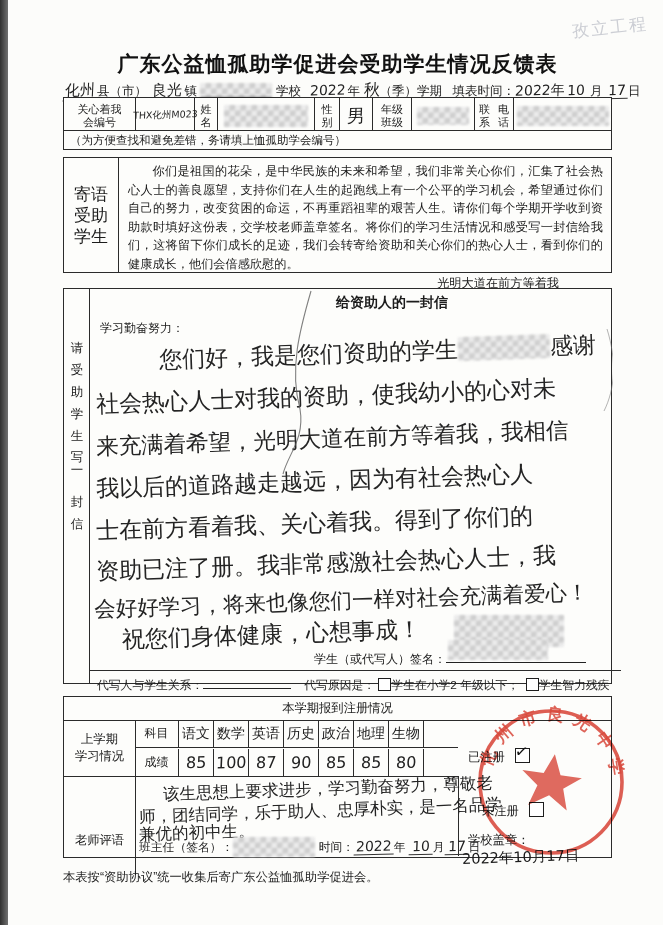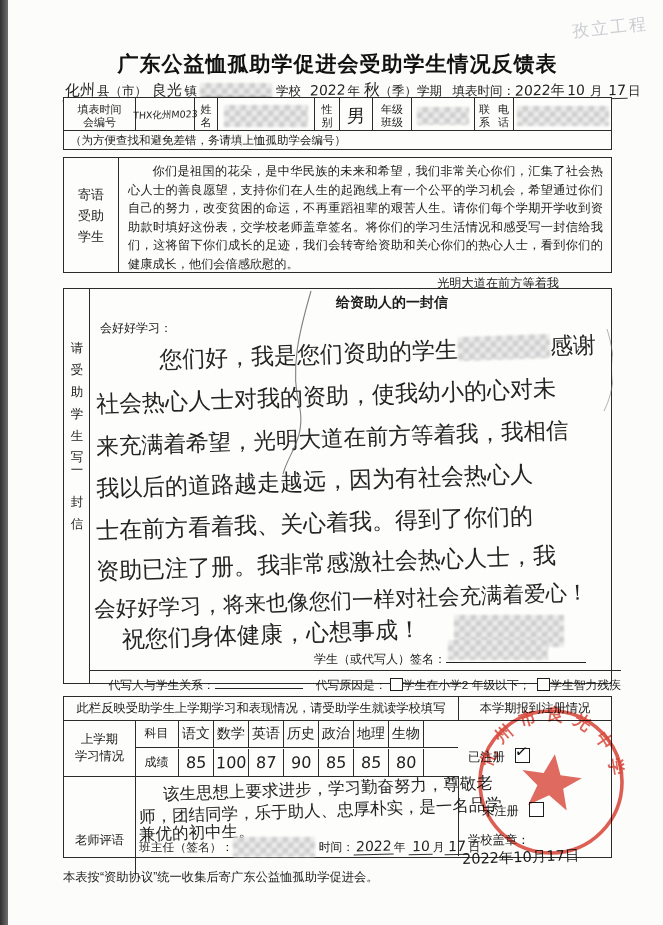--- a/index.html
+++ b/index.html
@@ -40,21 +40,21 @@
     <span class="hw uv" style="font-size:15px;min-width:28px;">良光</span><span>镇</span>
     <span class="redacted" style="display:inline-block;width:72px;height:14px;vertical-align:-3px;border-bottom:1px solid #444;"></span>
     <span>学校</span>&nbsp;
     <span class="hw uv" style="font-size:14px;min-width:34px;">2022</span><span>年</span>
     <span class="hw" style="font-size:16px;">秋</span><span>（季）学期</span>&nbsp;&nbsp;
     <span>填表时间：</span><span class="hw" style="font-size:14px;">2022年</span><span class="hw uv" style="font-size:14px;min-width:18px;">10</span> <span>月</span> <span class="hw uv" style="font-size:14px;min-width:18px;">17</span><span>日</span>
   </div>
 
   <div class="box" style="left:63px;top:97px;width:549px;height:37px;display:flex;">
     <div class="cellR flexc" style="width:71px;flex-direction:column;">
-      <div class="small2">填表时间</div>
+      <div class="small2">关心着我</div>
       <div class="small2">会编号</div>
     </div>
     <div class="cellR flexc" style="width:58px;">
       <span class="hw" style="font-size:9.5px;white-space:nowrap;">THX化州M023</span>
     </div>
     <div class="cellR flexc" style="width:22px;flex-direction:column;">
       <div class="small2">姓</div>
       <div class="small2">名</div>
     </div>
     <div class="cellR flexc" style="width:96px;">
@@ -81,74 +81,73 @@
     <div class="flexc" style="flex:1;">
       <div class="redacted" style="width:92px;height:20px;"></div>
     </div>
   </div>
 
   <div class="box" style="left:63px;top:130px;width:549px;height:20px;display:flex;align-items:center;padding-left:6px;">
     <span style="font-size:11.5px;">（为方便查找和避免差错，务请填上恤孤助学会编号）</span>
   </div>
 
   <div class="box" style="left:63px;top:157px;width:549px;height:116px;display:flex;">
-    <div class="cellR flexc" style="width:54px;flex-direction:column;font-size:13px;line-height:21px;">
+    <div class="cellR flexc" style="width:54px;flex-direction:column;font-size:17px;line-height:21px;">
       <div>寄语</div>
       <div>受助</div>
       <div>学生</div>
     </div>
     <div style="flex:1;padding:4px 8px 2px 9px;">
       <div style="font-size:12.2px;line-height:18.6px;text-align:justify;text-indent:2em;">你们是祖国的花朵，是中华民族的未来和希望，我们非常关心你们，汇集了社会热心人士的善良愿望，支持你们在人生的起跑线上有一个公平的学习机会，希望通过你们自己的努力，改变贫困的命运，不再重蹈祖辈的艰苦人生。请你们每个学期开学收到资助款时填好这份表，交学校老师盖章签名。将你们的学习生活情况和感受写一封信给我们，这将留下你们成长的足迹，我们会转寄给资助和关心你们的热心人士，看到你们的健康成长，他们会倍感欣慰的。</div>
       <div style="font-size:12.2px;text-align:right;padding-right:44px;margin-top:1px;">光明大道在前方等着我</div>
     </div>
   </div>
 
   <div class="box" style="left:63px;top:288px;width:549px;height:396px;">
     <div class="cellR" style="position:absolute;left:0;top:0;width:25px;height:100%;">
       <div class="vlabel" style="position:absolute;left:4px;top:42px;font-size:12.5px;letter-spacing:22px;">请受助学生写一封信</div>
     </div>
 
     <div style="position:absolute;left:25px;top:5px;width:524px;text-align:center;font-size:14px;font-weight:bold;margin-left:41px;">给资助人的一封信</div>
-    <div style="position:absolute;left:36px;top:31px;font-size:12px;">会好好学习：</div>
+    <div style="position:absolute;left:36px;top:31px;font-size:12px;">学习勤奋努力：</div>
 
     <div class="hw2" style="position:absolute;left:95px;top:48px;font-size:23px;white-space:nowrap;">
       <span>您们好，我是您们资助的学生</span><span class="redacted" style="display:inline-block;width:92px;height:24px;vertical-align:-4px;"></span><span>感谢</span>
     </div>
     <div class="hw2" style="position:absolute;left:32px;top:92px;font-size:23px;white-space:nowrap;">社会热心人士对我的资助，使我幼小的心对未</div>
     <div class="hw2" style="position:absolute;left:32px;top:134px;font-size:22.5px;white-space:nowrap;">来充满着希望，光明大道在前方等着我，我相信</div>
     <div class="hw2" style="position:absolute;left:32px;top:177px;font-size:23px;white-space:nowrap;">我以后的道路越走越远，因为有社会热心人</div>
     <div class="hw2" style="position:absolute;left:32px;top:219px;font-size:23px;white-space:nowrap;">士在前方看着我、关心着我。得到了你们的</div>
     <div class="hw2" style="position:absolute;left:32px;top:259px;font-size:23px;white-space:nowrap;">资助已注了册。我非常感激社会热心人士，我</div>
     <div class="hw2" style="position:absolute;left:30px;top:297px;font-size:21.5px;white-space:nowrap;">会好好学习，将来也像您们一样对社会充满着爱心！</div>
     <div class="hw2" style="position:absolute;left:58px;top:330px;font-size:23px;white-space:nowrap;">
       <span>祝您们身体健康，心想事成！</span>
     </div>
     <div class="redacted" style="position:absolute;left:390px;top:326px;width:110px;height:32px;"></div>
 
     <div style="position:absolute;left:250px;top:361px;font-size:12px;white-space:nowrap;">
       <span>学生（或代写人）签名：</span><span style="display:inline-block;width:140px;border-bottom:1.2px solid #222;height:12px;position:relative;"><span class="redacted" style="position:absolute;left:2px;top:-10px;width:100px;height:20px;"></span></span>
     </div>
 
-    <div style="position:absolute;left:32px;top:381px;width:512px;font-size:11.8px;white-space:nowrap;border-top:1.4px solid #2b2b2b;padding-top:6px;left:25px;width:524px;padding-left:8px;text-align:right;">
+    <div style="position:absolute;left:32px;top:381px;width:512px;font-size:11.8px;white-space:nowrap;border-top:1.4px solid #2b2b2b;padding-top:6px;left:25px;width:524px;padding-left:8px;">
       <span>代写人与学生关系：</span><span style="display:inline-block;width:88px;border-bottom:1.2px solid #222;height:11px;"></span>
       &nbsp;&nbsp;&nbsp;<span>代写原因是：</span>
       <span class="chk" style="width:11px;height:11px;"></span><span>学生在小学2 年级以下；</span>
       &nbsp;<span class="chk" style="width:11px;height:11px;"></span><span>学生智力残疾</span>
     </div>
 
     <svg width="549" height="396" style="position:absolute;left:0;top:0;pointer-events:none;" viewBox="0 0 549 396">
       <path d="M247,2 C236,40 225,80 236,120 C241,150 224,165 219,185" stroke="#555" stroke-width="1.1" fill="none" opacity="0.75"></path>
       <path d="M543,40 C553,72 551,100 540,122" stroke="#777" stroke-width="1" fill="none" opacity="0.55"></path>
     </svg>
   </div>
 
   <div class="box" style="left:63px;top:696px;width:549px;height:162px;">
 
     <div style="position:absolute;left:0;top:0;width:100%;height:23px;border-bottom:1.4px solid #2b2b2b;display:flex;">
-      <div class="flexc" style="width:394px;border-right:1.4px solid #2b2b2b;font-size:12.3px;">此栏反映受助学生上学期学习和表现情况，请受助学生就读学校填写</div>
       <div class="flexc" style="flex:1;font-size:12.3px;">本学期报到注册情况</div>
     </div>
 
     <div class="flexc" style="position:absolute;left:0;top:23px;width:71px;height:56px;border-right:1.4px solid #2b2b2b;border-bottom:1.4px solid #2b2b2b;flex-direction:column;font-size:12.3px;line-height:17px;">
       <div>上学期</div>
       <div>学习情况</div>
     </div>
 
     <div style="position:absolute;left:71px;top:23px;width:323px;height:27px;display:flex;border-bottom:1.3px solid #2b2b2b;">
       <div class="flexc" style="width:43px;font-size:12px;">科目</div>

